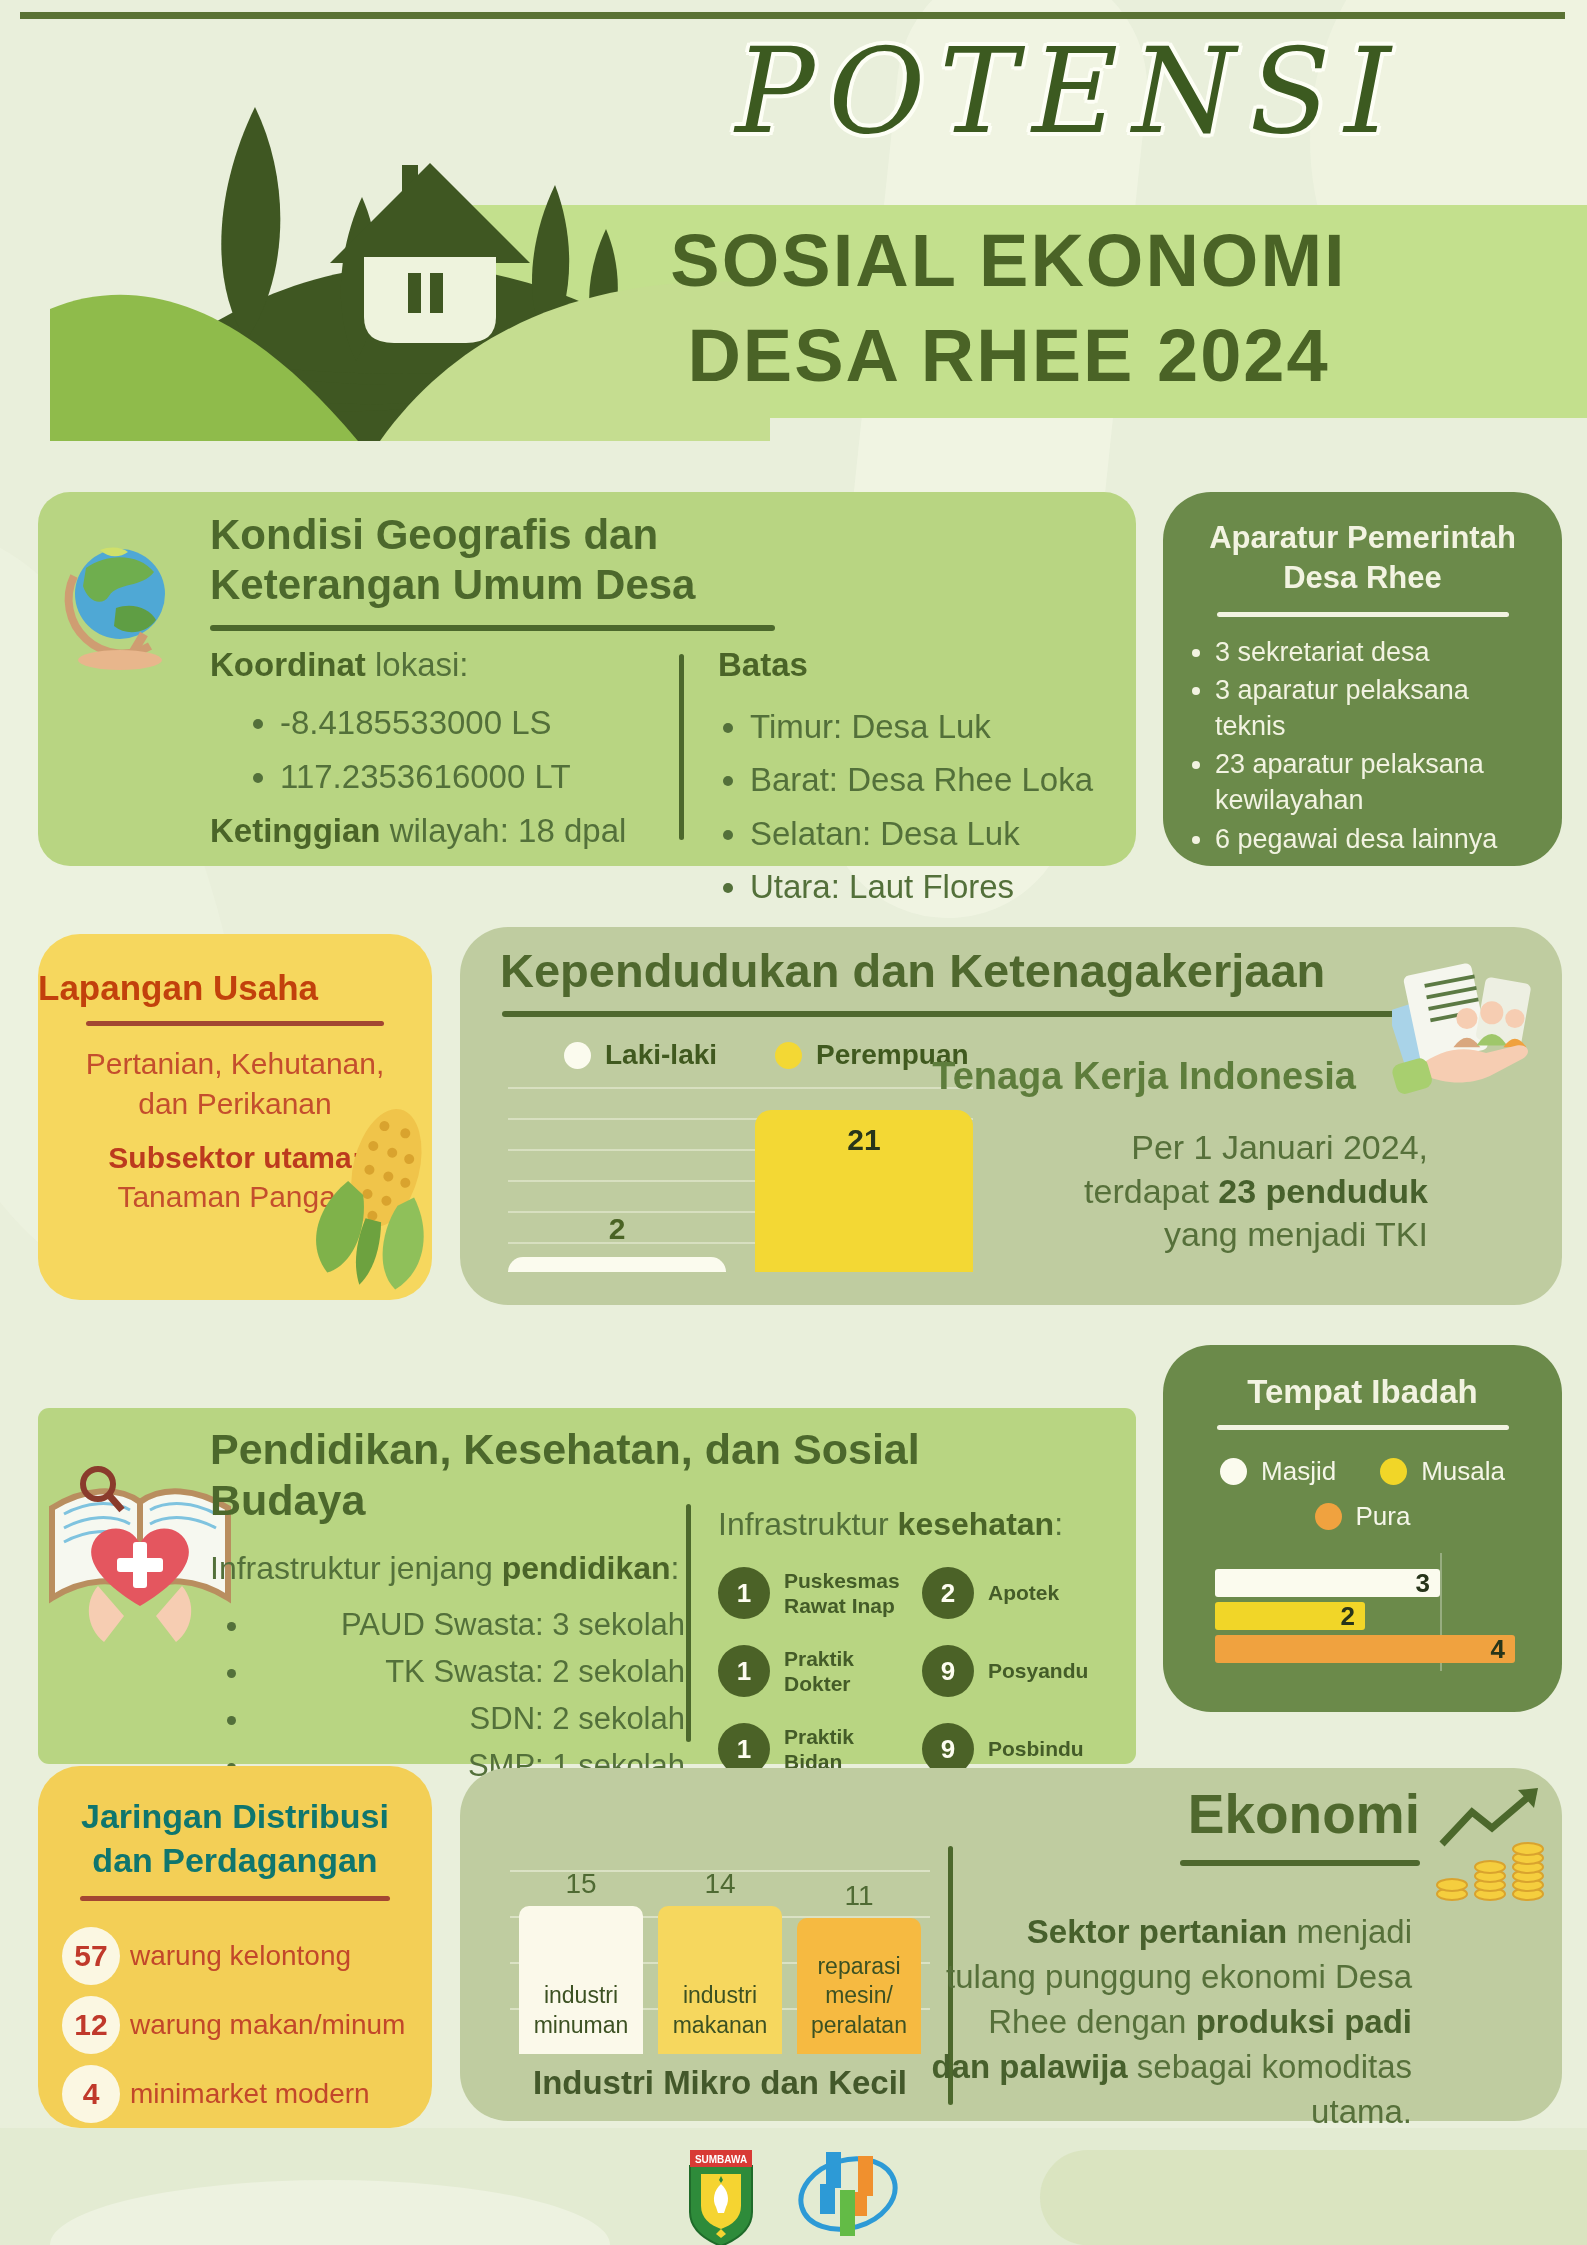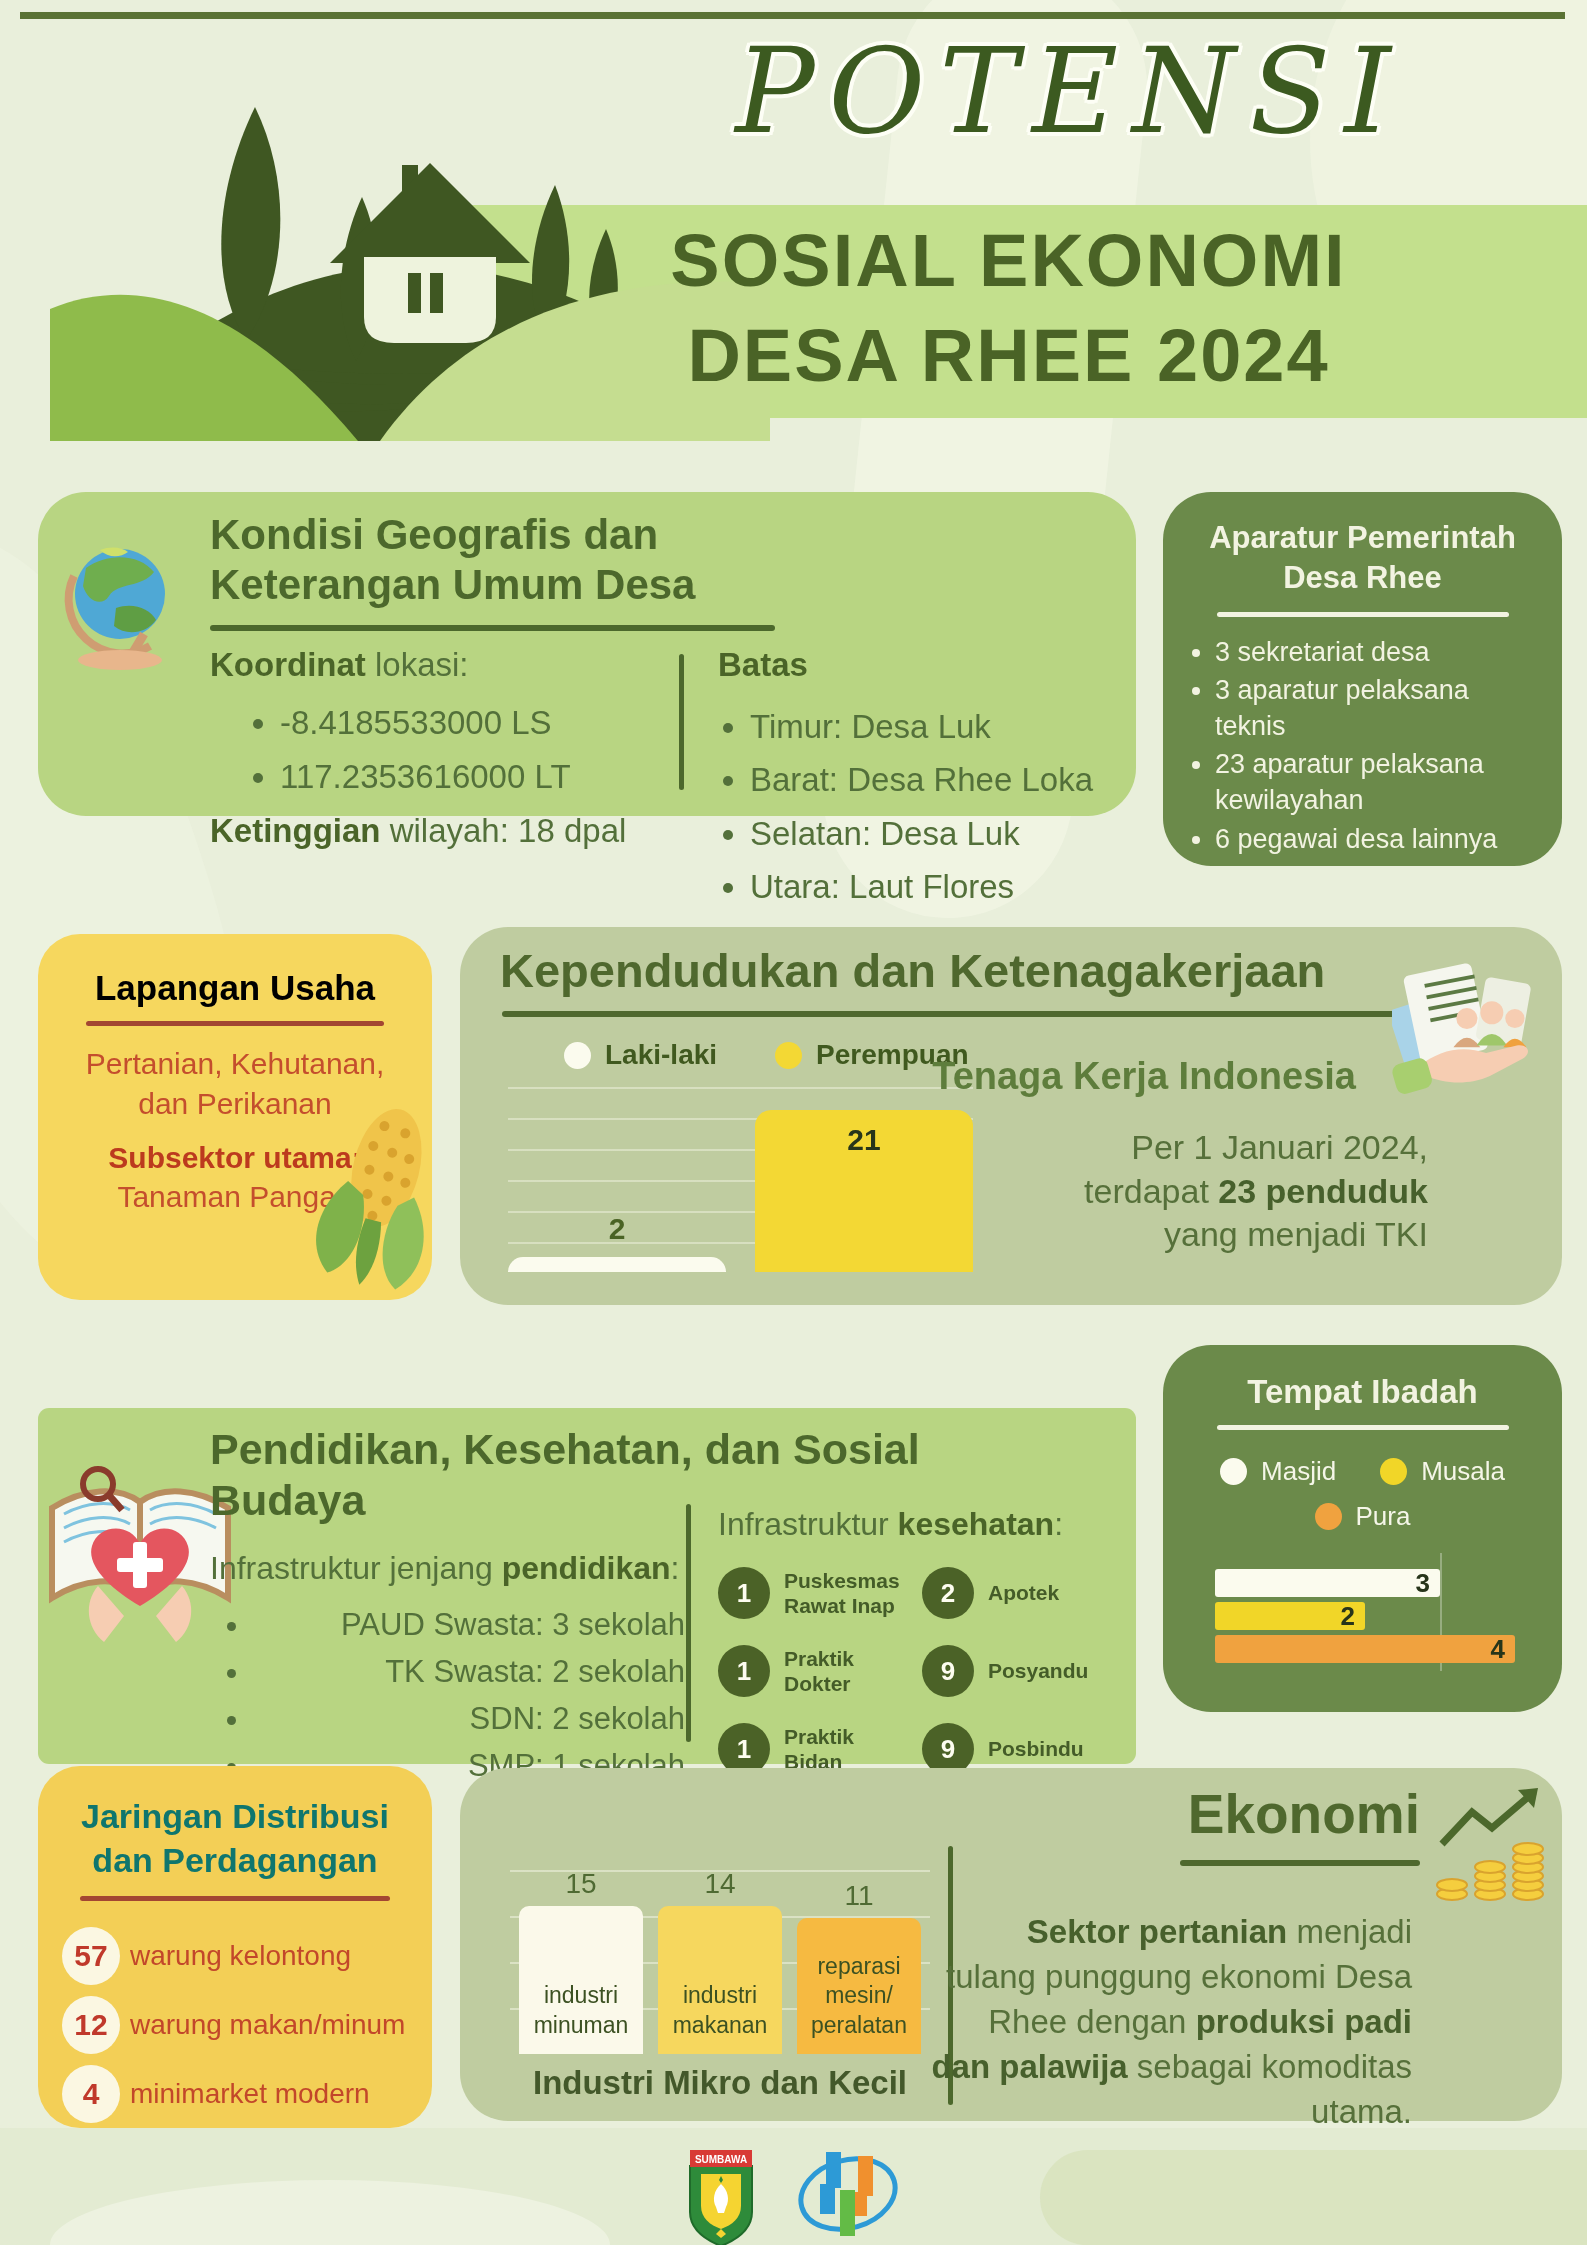--- a/index.html
+++ b/index.html
@@ -28,21 +28,21 @@
               font-size:74px;line-height:1.28;font-weight:800;letter-spacing:2px;color:#4a6326;}
 
   
   .card{position:absolute;z-index:2;}
   .green-card{background:#b8d582;border-radius:48px;}
   .dark-card{background:#6b8a4a;border-radius:48px;color:#f2f3e1;}
   .sage-card{background:#bfcca0;border-radius:48px;}
   .yellow-card{background:#f6d75e;border-radius:42px;}
 
   
-  #geo-card{left:38px;top:492px;width:1098px;height:324px;}
+  #geo-card{left:38px;top:492px;width:1098px;height:374px;border-radius:32px;}
   .geo-globe{position:absolute;left:18px;top:46px;width:134px;height:136px;}
   .geo-title{position:absolute;left:172px;top:18px;font-size:42px;line-height:1.18;font-weight:800;color:#4c682c;}
   .geo-underline{position:absolute;left:172px;top:133px;width:565px;height:6px;background:#4c682c;border-radius:3px;}
   .geo-cols{position:absolute;left:172px;top:154px;right:34px;bottom:14px;display:flex;color:#53703a;font-size:33px;}
   .geo-left{width:455px;display:flex;flex-direction:column;}
   .geo-left b,.geo-right b{font-weight:800;color:#4a6428;}
   ul.coords{margin:20px 0 0 70px;padding:0;}
   ul.coords li{margin-bottom:16px;}
   .geo-ketinggian{margin-top:auto;padding-bottom:8px;}
   .geo-divider{width:5px;background:#4c682c;border-radius:3px;margin:8px 34px 12px 14px;}
@@ -51,21 +51,21 @@
 
   
   #aparatur-card{left:1163px;top:492px;width:399px;height:374px;}
   .ap-title{text-align:center;margin-top:26px;font-size:31px;font-weight:800;line-height:1.3;}
   .ap-underline{width:292px;height:5px;background:#f2f3e1;border-radius:3px;margin:13px auto 0;}
   ul.ap-items{margin:18px 0 0 52px;padding:0 16px 0 0;font-size:27px;line-height:1.32;}
   ul.ap-items li{margin-bottom:3px;}
 
   
   #lapangan-card{left:38px;top:934px;width:394px;height:366px;}
-  .lu-title{text-align:center;margin-top:34px;font-size:35px;font-weight:800;color:#000000;}
+  .lu-title{text-align:left;margin-top:34px;font-size:35px;font-weight:800;color:#c2410c;}
   .lu-underline{width:298px;height:5px;background:#a34632;border-radius:3px;margin:13px auto 0;}
   .lu-line{text-align:center;font-size:30px;line-height:1.32;color:#c44e2d;}
   .lu-l1{margin-top:18px;}
   .lu-sub{text-align:center;margin-top:18px;font-size:30px;font-weight:800;color:#bc3a1e;}
   .lu-subv{text-align:center;margin-top:5px;font-size:30px;color:#c44e2d;}
   .lu-corn{position:absolute;right:-34px;bottom:6px;width:164px;height:200px;}
 
   
   #kependudukan-card{left:460px;top:927px;width:1102px;height:378px;}
   .kp-title{position:absolute;left:40px;top:16px;font-size:47px;font-weight:800;color:#4f682e;}

